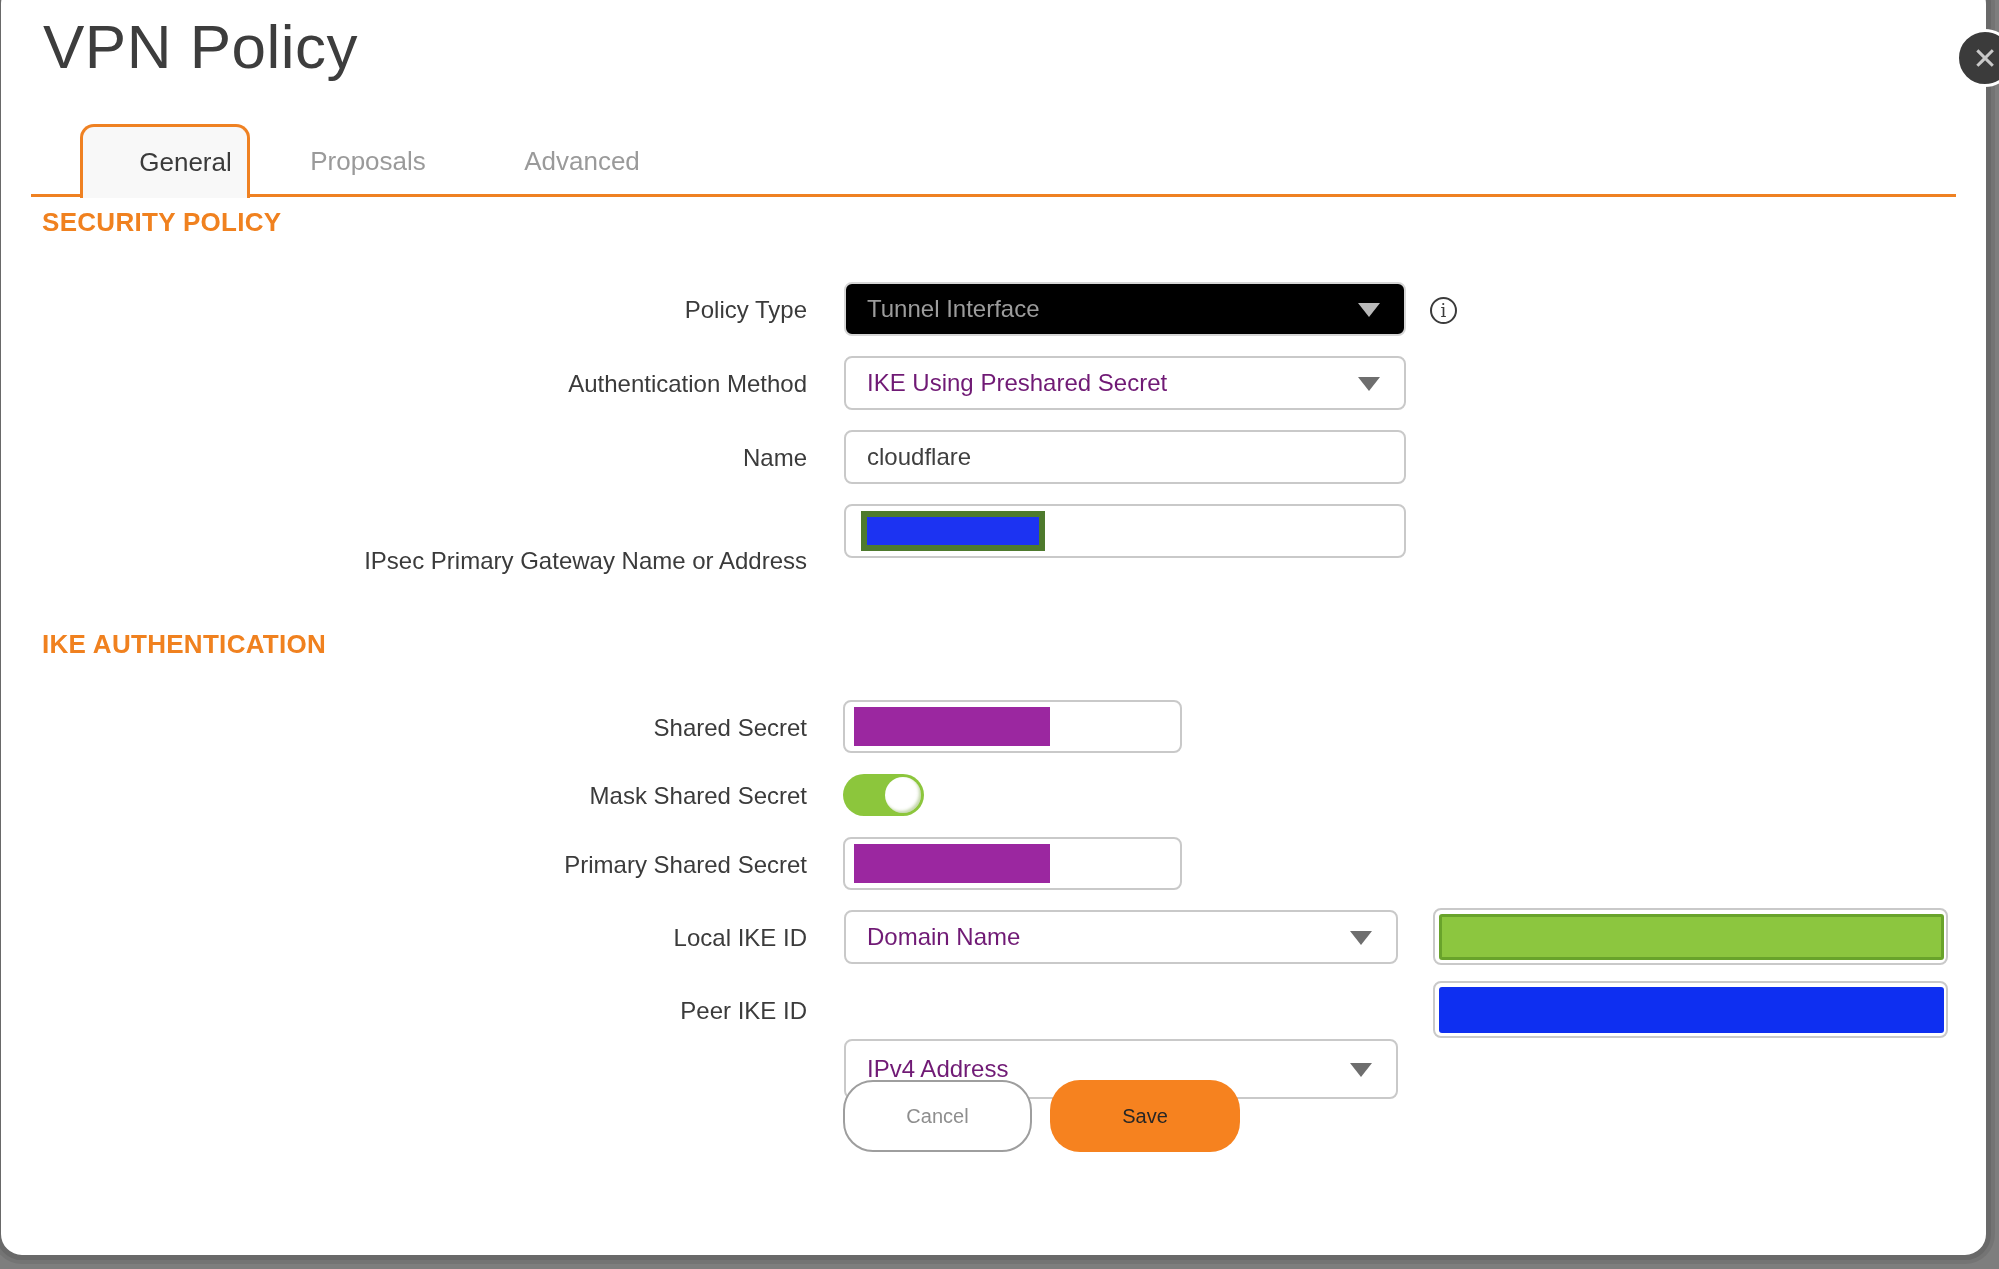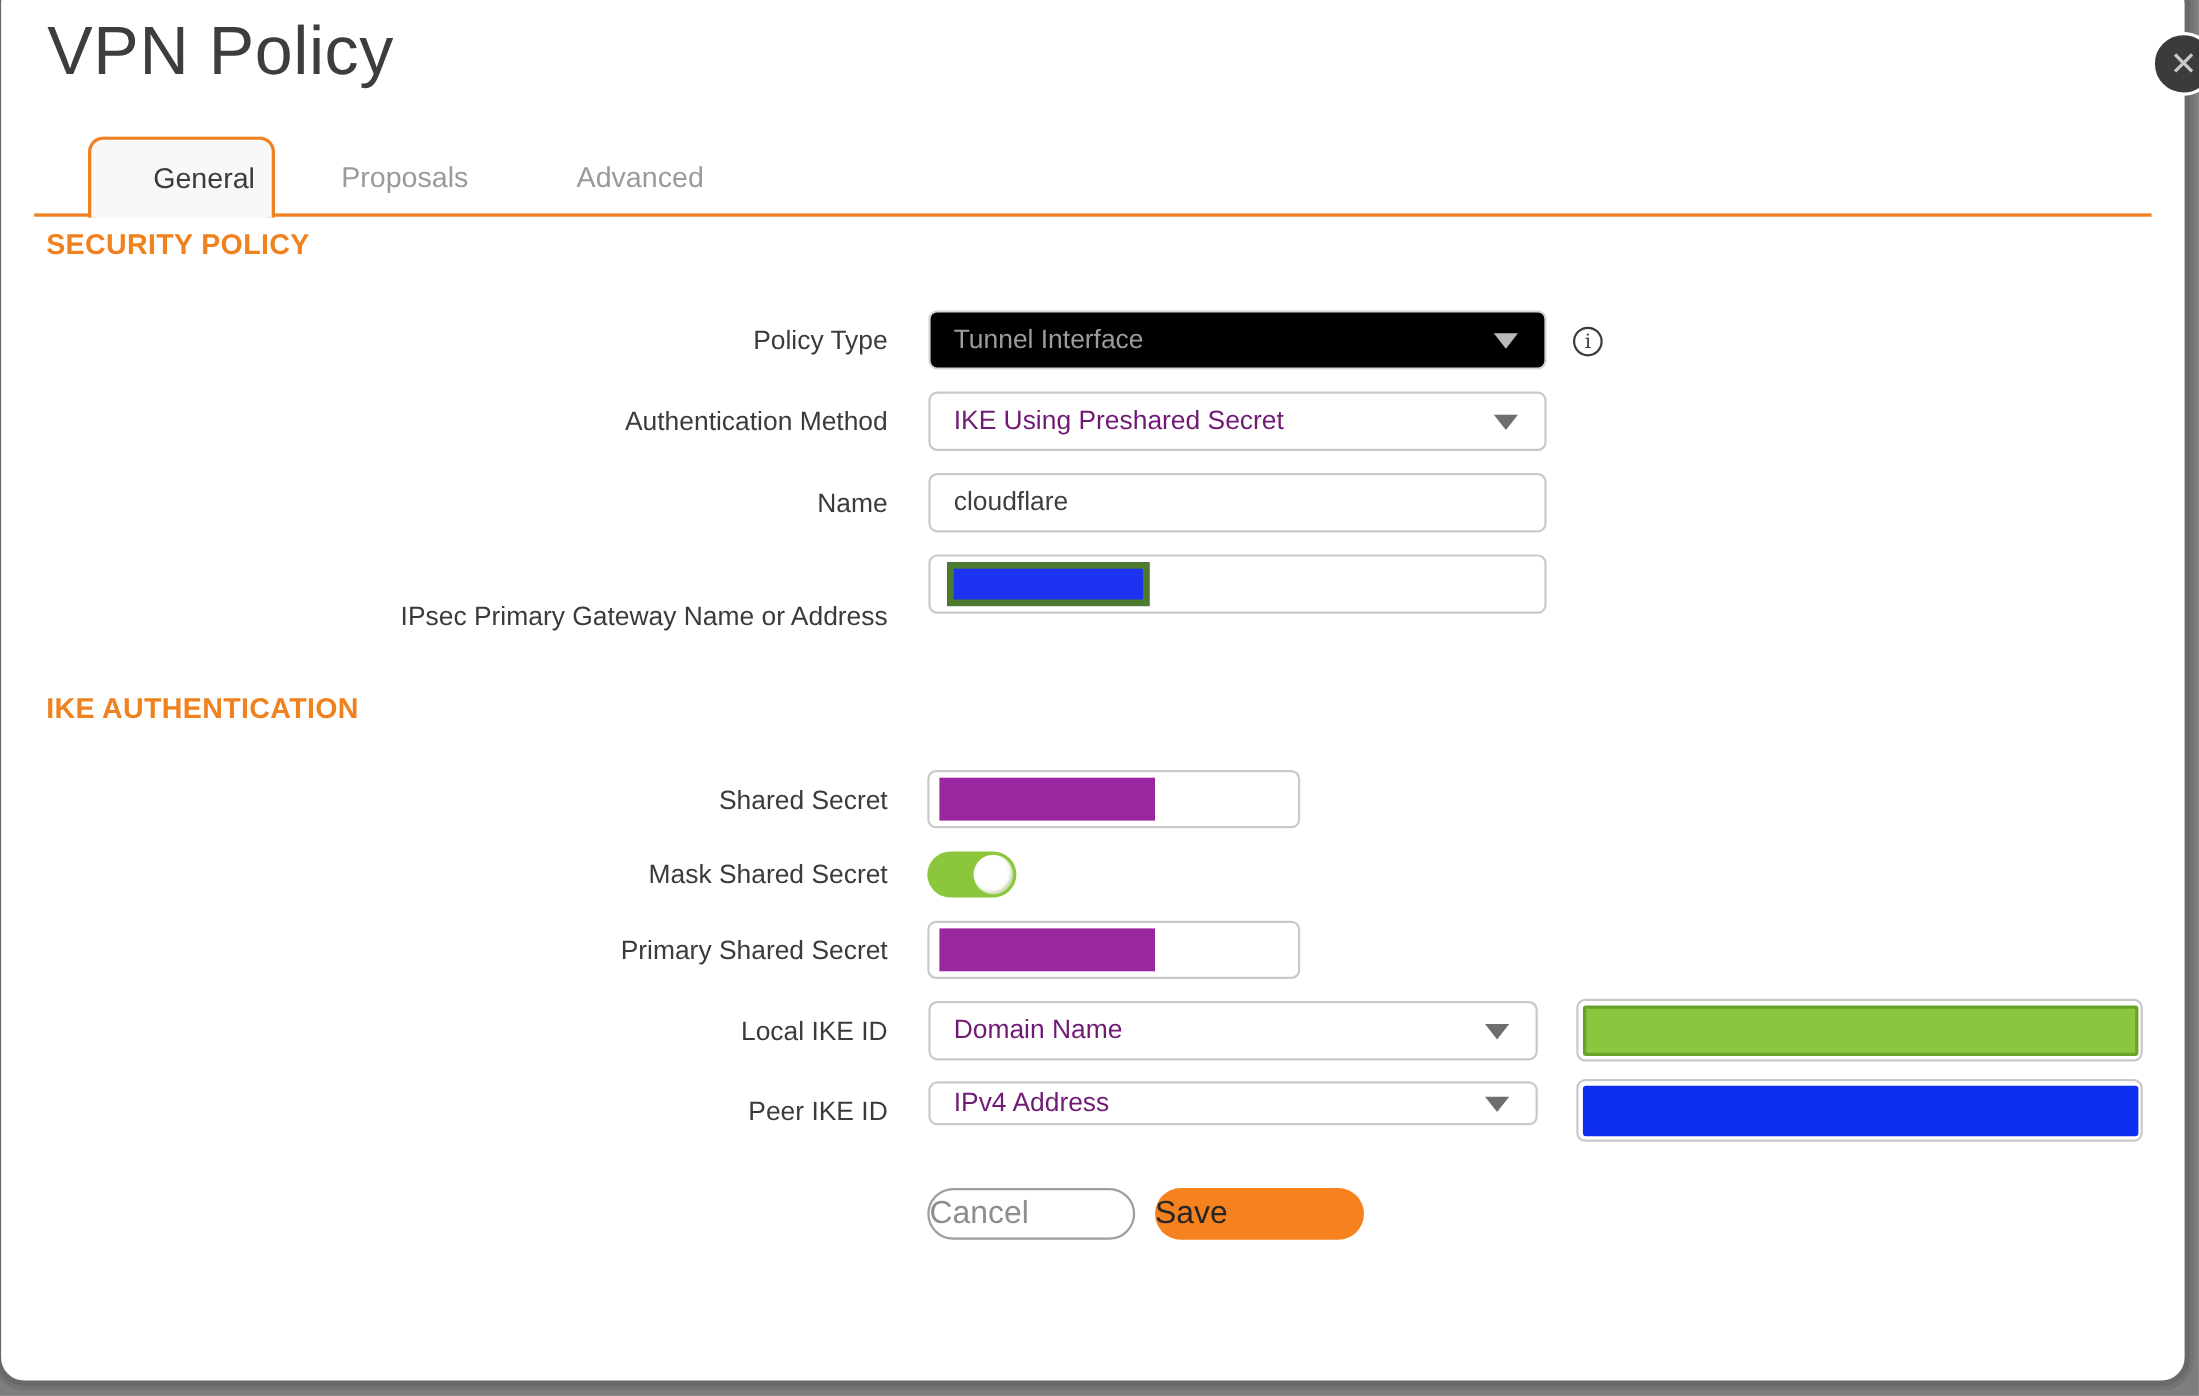--- a/index.html
+++ b/index.html
@@ -120,23 +120,23 @@
     position:absolute; left:842px; width:81px; height:42px;
     border-radius:21px; background:#8CC63C; cursor:pointer;
   }
   .toggle-knob {
     position:absolute; right:3px; top:3px; width:36px; height:36px;
     border-radius:50%; background:#FFFFFF;
     box-shadow:inset -2px -2px 3px rgba(90,140,20,0.35);
   }
 
   .btn {
-    position:absolute; height:47px; border-radius:30px;
-    display:flex; align-items:center; 
-    font-size:29px; cursor:pointer;
+    position:absolute; height:72px; border-radius:30px;
+    display:flex; align-items:center; justify-content:center;
+    font-size:20px; cursor:pointer;
   }
   .btn-cancel {
     left:842px; top:1097px; width:189px;
     background:#FFFFFF; border:2px solid #9E9E9E; color:#8E8E8E;
   }
   .btn-save {
     left:1049px; top:1097px; width:190px;
     background:#F6821F; border:none; color:#262626; font-weight:500;
   }
 </style>
@@ -219,21 +219,21 @@
       <span>Domain Name</span>
       <span class="caret" style="border-top-color:#6E6E6E;"></span>
     </div>
     <div class="control" style="left:1432px; top:925px; width:515px; height:57px; padding:0;">
       <div class="redact redact-local"></div>
     </div>
   </div>
 
   <div class="row">
     <div class="row-label" style="top:1014px;">Peer IKE ID</div>
-    <div class="control select" style="left:843px; top:1000px; width:554px; height:40px;">
+    <div class="control select" style="left:843px; top:1056px; width:554px; height:60px;">
       <span>IPv4 Address</span>
       <span class="caret" style="border-top-color:#6E6E6E;"></span>
     </div>
     <div class="control" style="left:1432px; top:998px; width:515px; height:57px; padding:0;">
       <div class="redact redact-peer"></div>
     </div>
   </div>
 
   <div class="btn btn-cancel">
     <span>Cancel</span>

